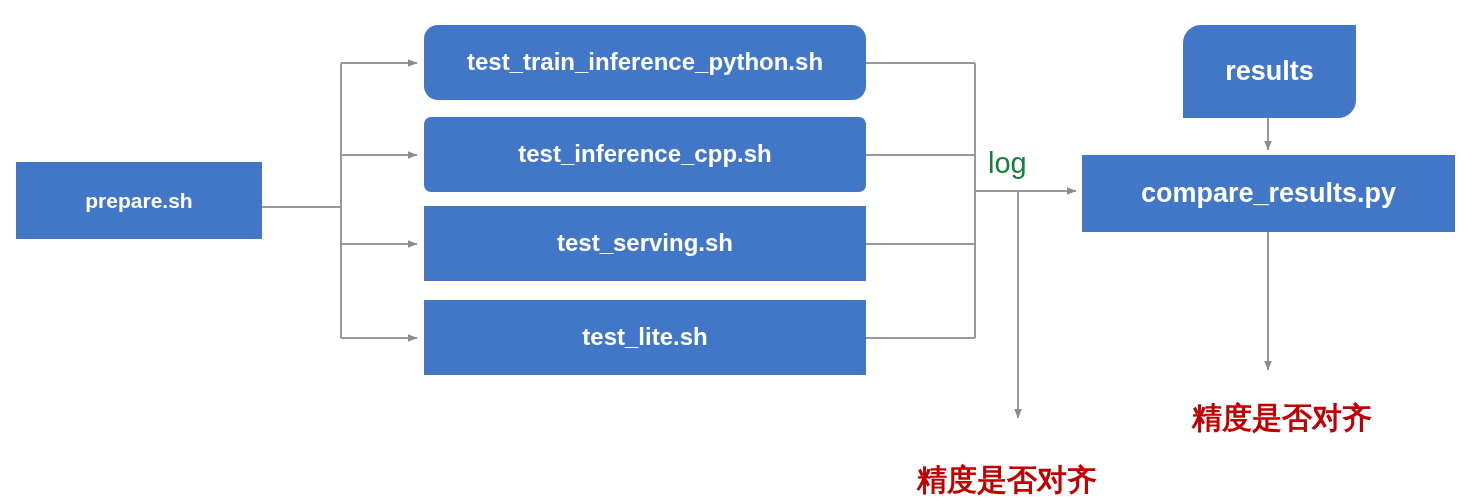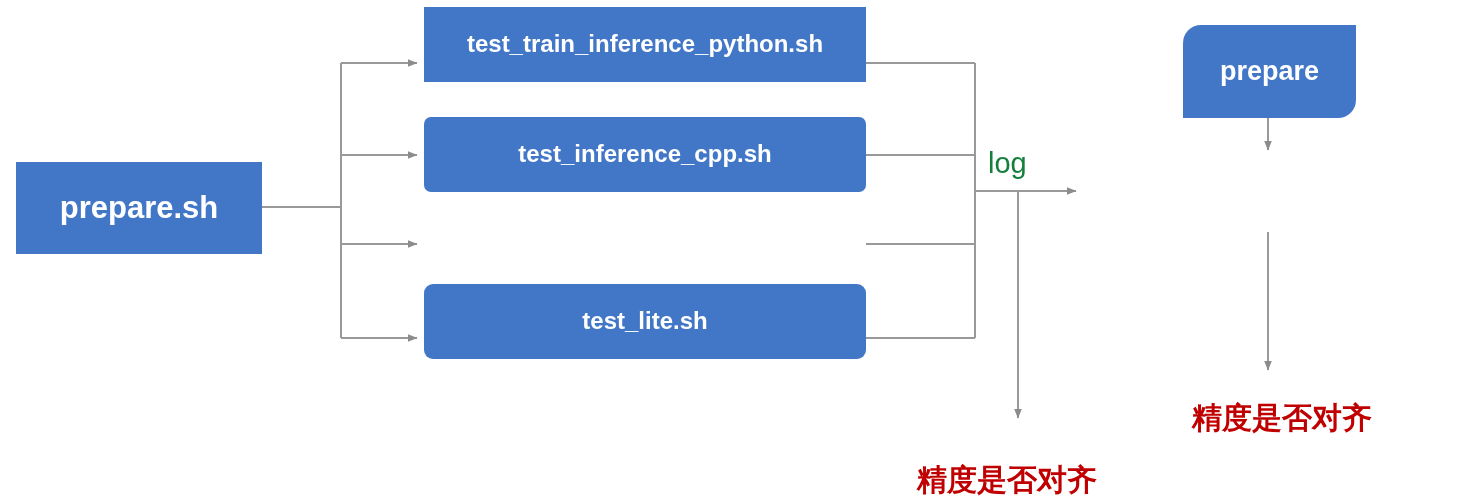--- a/index.html
+++ b/index.html
@@ -34,33 +34,33 @@
     color: #ffffff;
     font-weight: bold;
     text-align: center;
     line-height: 1.1;
     box-sizing: border-box;
   }
   .node-prepare {
     left: 16px;
     top: 162px;
     width: 246px;
-    height: 92px;
-    font-size: 31px;
+    height: 77px;
+    font-size: 21px;
   }
   .node-test {
     left: 424px;
     width: 442px;
     height: 75px;
     font-size: 24px;
   }
-  .node-test-1 { top: 7px; }
+  .node-test-1 { top: 25px; border-radius: 14px; }
   .node-test-2 { top: 117px; border-radius: 7px; }
   .node-test-3 { top: 206px; }
-  .node-test-4 { top: 284px; border-radius: 9px; }
+  .node-test-4 { top: 300px; }
   .node-results {
     left: 1183px;
     top: 25px;
     width: 173px;
     height: 93px;
     font-size: 27px;
     border-top-left-radius: 18px;
     border-bottom-right-radius: 18px;
   }
   .node-compare {
@@ -152,25 +152,27 @@
       <path d="M1268,232 L1268,370" stroke="#999999" stroke-width="2" fill="none" marker-end="url(#arrowGray)"></path>
     </g>
   </svg>
 
   <div class="node node-prepare">prepare.sh</div>
 
   <div class="node node-test node-test-1">test_train_inference_python.sh</div>
 
   <div class="node node-test node-test-2">test_inference_cpp.sh</div>
 
+  <div class="node node-test node-test-3">test_serving.sh</div>
 
   <div class="node node-test node-test-4">test_lite.sh</div>
 
   <div class="edge-label label-log">log</div>
 
-  <div class="node node-results">prepare</div>
+  <div class="node node-results">results</div>
 
+  <div class="node node-compare">compare_results.py</div>
 
   <div class="note-red note-func">精度是否对齐</div>
 
   <div class="note-red note-prec">精度是否对齐</div>
 
 </div>
 
 </body></html>

